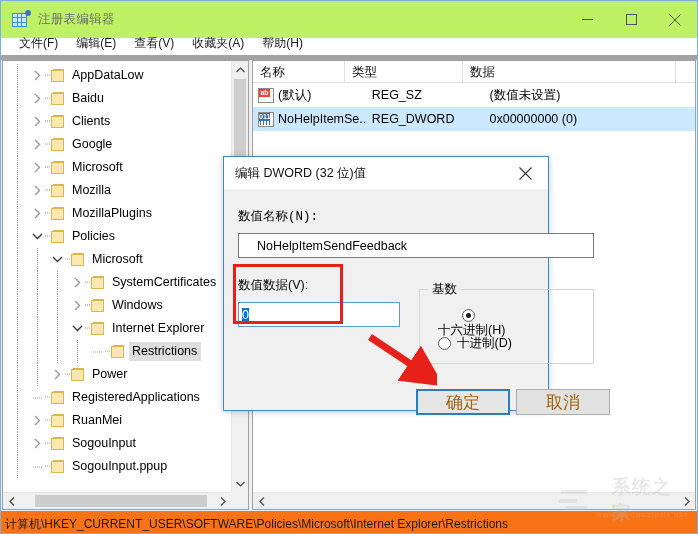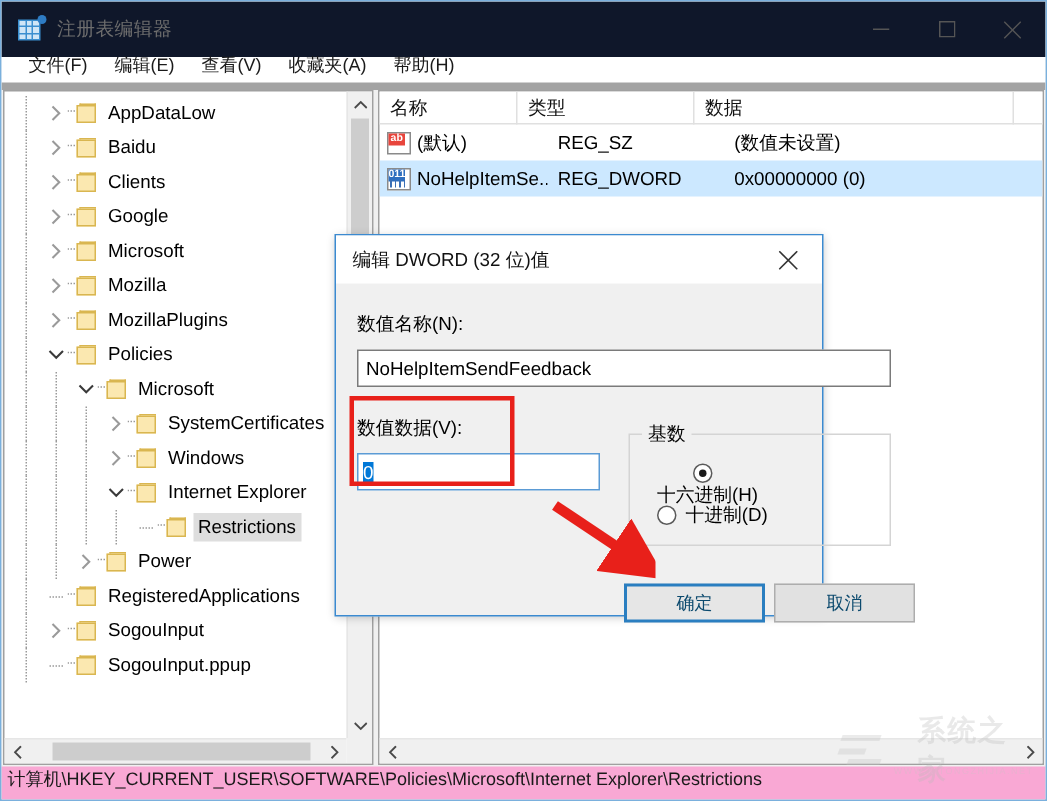--- a/index.html
+++ b/index.html
@@ -15,21 +15,21 @@
     position: relative;
     width: 698px; height: 534px;
     background: #f0f0f0;
     border: 1px solid #7ab0dd;
     overflow: hidden;
   }
 
   
   .titlebar {
     position: absolute; left: 0; top: 0; right: 0; height: 37px;
-    background: #0f172a;
+    background: #bef264;
     display: flex; align-items: center;
   }
   .app-icon {
     width: 17px; height: 17px; margin-left: 11px; margin-right: 9px;
     position: relative; flex: none;
   }
   .app-icon .grid {
     position: absolute; left: 0; top: 2px; width: 15px; height: 14px;
     background: #3a8fd0;
     display: grid; grid-template-columns: 1fr 1fr 1fr; grid-template-rows: 1fr 1fr 1fr;
@@ -167,22 +167,22 @@
   .valicon.dw .tag { background: #2f6fbf; }
   .valicon .bars {
     position: absolute; left: 1px; bottom: 1px; right: 1px; height: 5px;
     background:
       repeating-linear-gradient(90deg,#3a6fb5 0 1px,transparent 1px 3px);
   }
 
   
   .statusbar {
     position: absolute; left: 0; right: 0; bottom: 0; height: 22px;
-    background: #f9a8d4;
-    display: flex; align-items: flex-start;
+    background: #f97316;
+    display: flex; align-items: flex-end;
   }
   .statusbar .txt { font-size: 12px; color: #1a1a1a; padding-left: 4px; white-space: nowrap; }
 
   
   .dialog {
     position: absolute; left: 222px; top: 155px; width: 326px; height: 255px;
     background: #f0f0f0;
     border: 1px solid #3b8ad0;
     box-shadow: 0 1px 6px rgba(0,0,0,.22);
   }
@@ -194,21 +194,21 @@
     font-size: 12.5px; color: #111; padding-left: 11px;
   }
   .dlg-close {
     position: absolute; right: 0; top: 0; width: 45px; height: 32px;
     display: flex; align-items: center; justify-content: center; color: #333;
   }
   .dlg-body { position: relative; height: 223px; }
   .lab { position: absolute; font-size: 12.5px; color: #000; }
   .txtbox {
     position: absolute; background: #fff; border: 1px solid #7a7a7a;
-    font-size: 12.5px; color: #000; display: flex; align-items: center; padding-left: 5px;
+    font-size: 12.5px; color: #000; display: flex; align-items: center; padding-left: 18px;
     overflow: hidden; white-space: nowrap;
   }
   .txtbox.focused { border-color: #5b9bd5; }
   .selhl { background: #0078d7; color: #fff; }
 
   .groupbox {
     position: absolute; border: 1px solid #d4d4d4; margin-top: 18px;
   }
   .groupbox .gtitle {
     position: absolute; left: 8px; top: -9px; background: #f0f0f0; padding: 0 4px;
@@ -220,21 +220,21 @@
     background: #fff; position: relative; flex: none; margin-right: 6px;
   }
   .radio.on .rc::after {
     content: ""; position: absolute; left: 3px; top: 3px; width: 5px; height: 5px;
     border-radius: 50%; background: #1a1a1a;
   }
   .radio .rl { font-size: 12.5px; color: #000; white-space: nowrap; }
 
   .btn {
     position: absolute; height: 26px; background: #e1e1e1; border: 1px solid #adadad;
-    font-size: 12px; color: #0c4a6e; display: flex; align-items: center; justify-content: center;
+    font-size: 17px; color: #a16207; display: flex; align-items: center; justify-content: center;
   }
   .btn.default { border: 2px solid #2a7ec0; background: #e6e6e6; }
 
   
   .redbox {
     position: absolute; border: 3px solid #e8201a; pointer-events: none;
   }
   .arrow { position: absolute; pointer-events: none; }
 
   
@@ -569,20 +569,37 @@
                 </svg>
               </div>
               <div style="width: 5px; flex: 0 0 auto;"><svg width="5" height="12" viewBox="0 0 5 12">
                   <line x1="0" y1="6" x2="5" y2="6" stroke="#9a9a9a" stroke-width="1" stroke-dasharray="1 1"></line>
                 </svg></div>
               <div class="folder">
                 <div class="f2"></div>
                 <div class="f1"></div>
               </div>
               <div class="lbl">RegisteredApplications</div>
+            </div>
+            <div class="trow">
+              <div class="guide" style="left: 14px;"></div>
+              <div style="width: 26px; flex: 0 0 auto;"></div>
+              <div class="chev">
+                <svg width="7" height="11" viewBox="0 0 7 11">
+                  <path d="M1 1 L5.5 5.5 L1 10" fill="none" stroke="#9a9a9a" stroke-width="1.4"></path>
+                </svg>
+              </div>
+              <div style="width: 5px; flex: 0 0 auto;"><svg width="5" height="12" viewBox="0 0 5 12">
+                  <line x1="0" y1="6" x2="5" y2="6" stroke="#9a9a9a" stroke-width="1" stroke-dasharray="1 1"></line>
+                </svg></div>
+              <div class="folder">
+                <div class="f2"></div>
+                <div class="f1"></div>
+              </div>
+              <div class="lbl">RuanMei</div>
             </div>
             <div class="trow">
               <div class="guide" style="left: 14px;"></div>
               <div style="width: 26px; flex: 0 0 auto;"></div>
               <div class="chev">
                 <svg width="7" height="11" viewBox="0 0 7 11">
                   <path d="M1 1 L5.5 5.5 L1 10" fill="none" stroke="#9a9a9a" stroke-width="1.4"></path>
                 </svg>
               </div>
               <div style="width: 5px; flex: 0 0 auto;"><svg width="5" height="12" viewBox="0 0 5 12">
@@ -704,21 +721,21 @@
       <div class="t">编辑 DWORD (32 位)值</div>
       <div class="dlg-close">
         <svg width="13" height="13" viewBox="0 0 13 13">
             <line x1="0.5" y1="0.5" x2="12.5" y2="12.5" stroke="#333" stroke-width="1.1"></line>
             <line x1="12.5" y1="0.5" x2="0.5" y2="12.5" stroke="#333" stroke-width="1.1"></line>
           </svg>
       </div>
     </div>
 
     <div class="dlg-body">
-      <div class="lab" style="left:14px;top:19px;">数值名称(N):</div>
+      <div class="lab" style="left:14px;top:19px;font-family:Liberation Mono, monospace;">数值名称(N):</div>
       <div class="txtbox" style="left:14px;top:44px;width:356px;height:25px;">
         <span>NoHelpItemSendFeedback</span>
       </div>
 
       <div class="lab" style="left:14px;top:88px;">数值数据(V):</div>
       <div class="txtbox focused" style="left:14px;top:113px;width:162px;height:25px;padding-left:3px;">
         <span class="selhl">0</span>
       </div>
 
       <div class="groupbox" style="left:195px;top:82px;width:175px;height:75px;">

